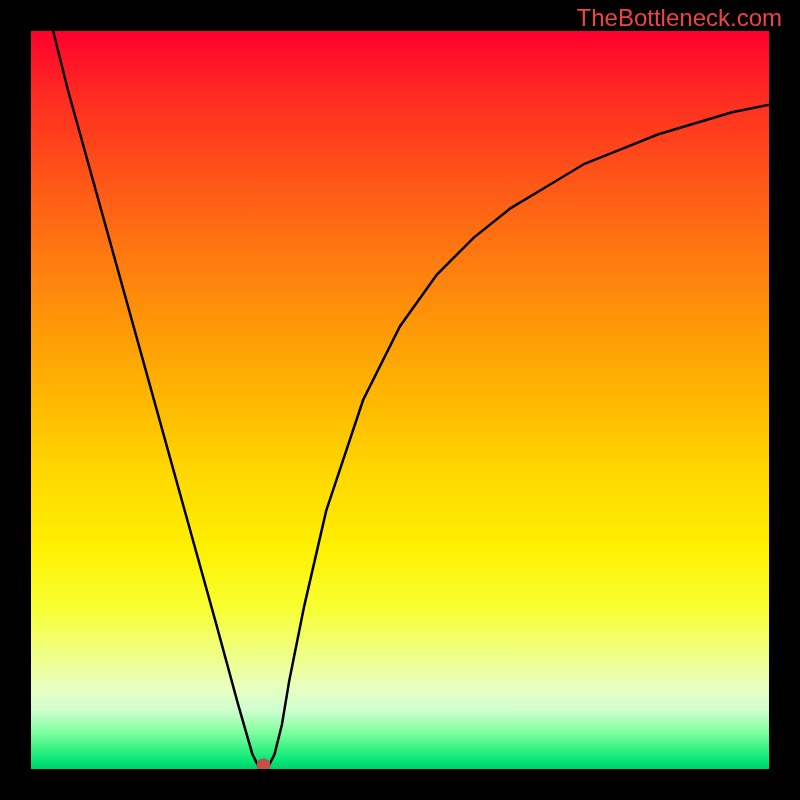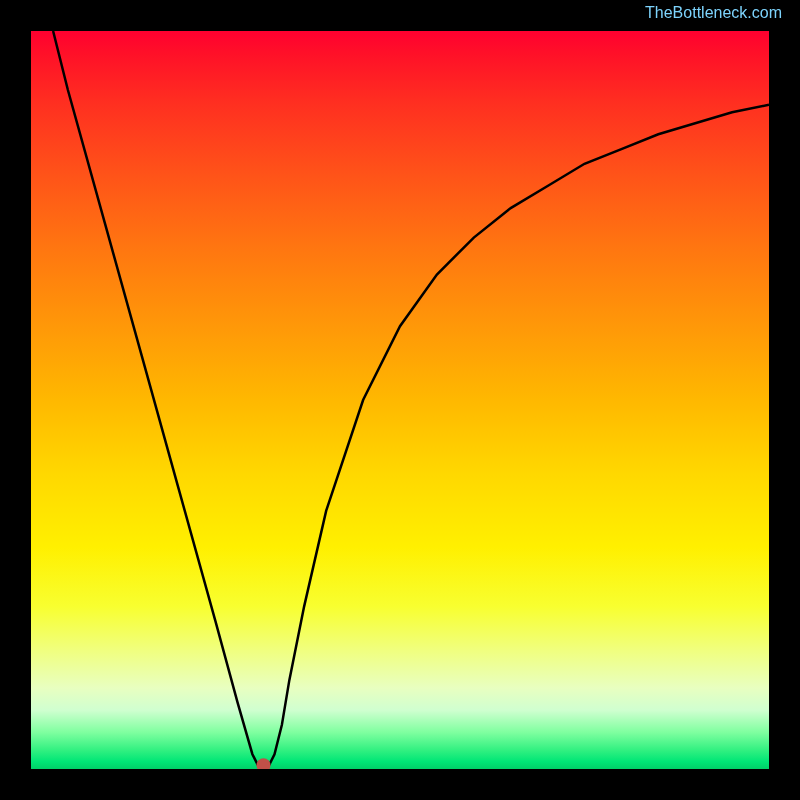--- a/index.html
+++ b/index.html
@@ -7,22 +7,22 @@
     width: 800px;
     height: 800px;
     background: #000;
     position: relative;
     font-family: Arial, sans-serif;
   }
   .watermark {
     position: absolute;
     top: 4px;
     right: 18px;
-    color: #7dd3fc;
-    font-size: 16px;
+    color: #ef4444;
+    font-size: 24px;
     font-weight: 500;
     z-index: 10;
   }
   .plot-area {
     position: absolute;
     left: 31px;
     top: 31px;
     width: 738px;
     height: 738px;
     background: linear-gradient(to bottom,

